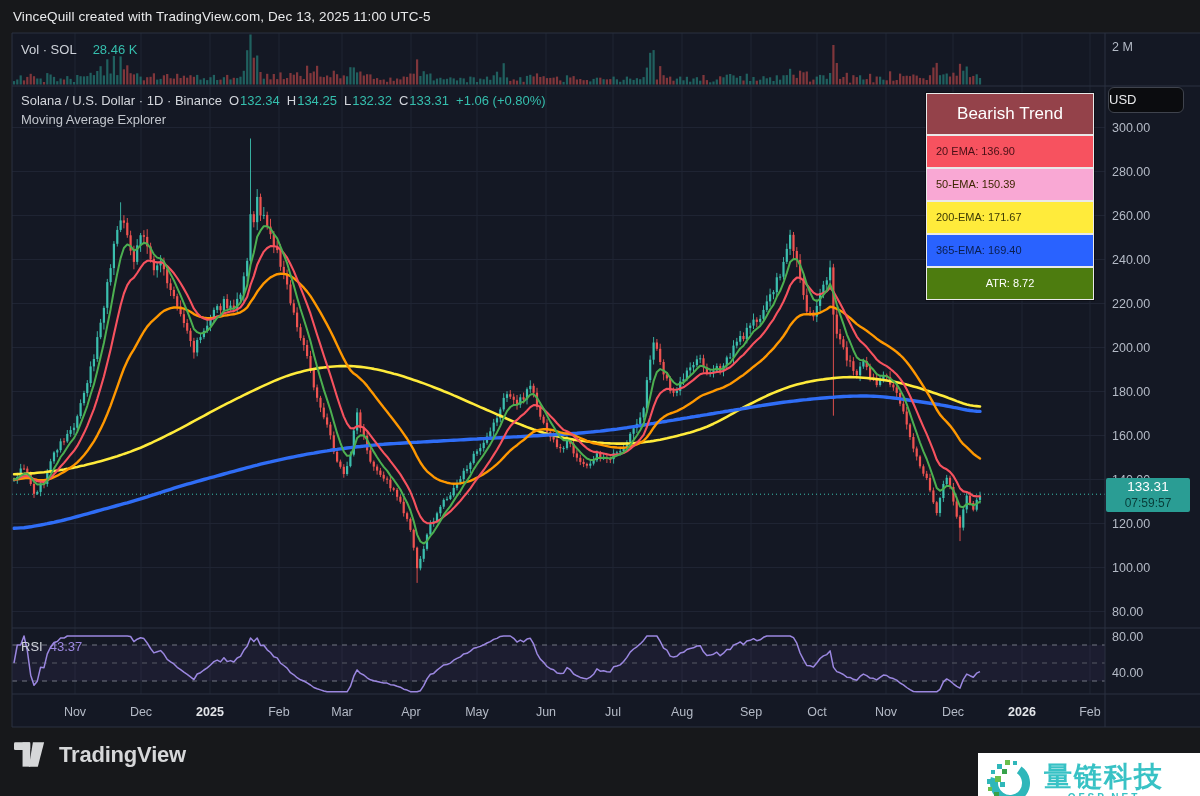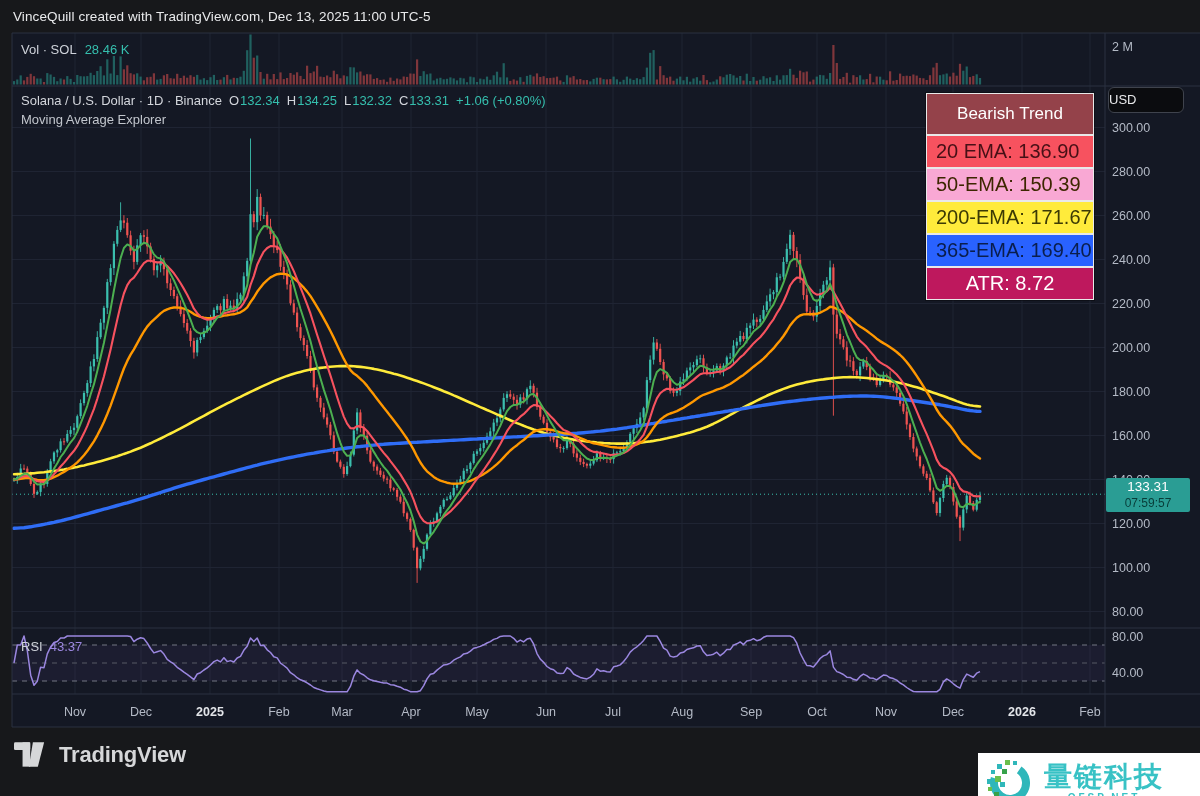--- a/index.html
+++ b/index.html
@@ -2,38 +2,38 @@
 <html><head>
 <meta charset="utf-8">
 <style>
   * { margin:0; padding:0; box-sizing:border-box; }
   body { background:#000; font-family:"Liberation Sans", sans-serif; }
   .stage { position:relative; width:1200px; height:796px; background:#17181b; overflow:hidden; }
   .top-title { position:absolute; left:13px; top:9px; font-size:13.5px; color:#e9eaec; letter-spacing:.1px; }
   svg text { font-family:"Liberation Sans", sans-serif; }
 
   .vol-legend { position:absolute; left:21px; top:42px; font-size:13px; color:#cfd3da; }
-  .vol-legend .vl { color:#35bfae; margin-left:8px; }
+  .vol-legend .vl { color:#35bfae; margin-left:16px; }
 
   .legend1 { position:absolute; left:21px; top:93px; font-size:13px; color:#d3d6dc; white-space:nowrap; }
   .legend1 .lb { margin-left:7px; color:#d3d6dc; }
   .legend1 .vl { color:#35bfae; margin-left:1px; }
   .legend1 .chg { margin-left:7px; color:#35bfae; }
   .legend2 { position:absolute; left:21px; top:112px; font-size:13px; color:#c2c6cd; }
 
   .rsi-legend { position:absolute; left:21px; top:639px; font-size:13px; color:#cfd3da; }
   .rsi-legend .vl { color:#9b87e0; margin-left:7px; }
 
   .usd-chip { position:absolute; left:1108px; top:87px; width:76px; height:26px; background:#0b0c0f;
     border:1px solid #3f434d; border-radius:6px; color:#e8e9eb; font-size:13px; line-height:24px; text-align:left; }
 
   .info-box { position:absolute; left:926px; top:93px; width:168px; background:#e9e9e9;
     border:1.5px solid #e9e9e9; box-shadow:0 0 0 1px rgba(0,0,0,.35); }
   .info-header { height:40px; line-height:40px; text-align:center; font-size:17px; color:#fff; background:#94424a; }
-  .info-row { height:31px; line-height:31px; font-size:20px; padding-left:9px; margin-top:2px; }
+  .info-row { height:31px; line-height:31px; font-size:11px; padding-left:9px; margin-top:2px; }
   .info-row.center { text-align:center; padding-left:0; }
 
   .price-tag { position:absolute; left:1106px; top:478px; width:84px; height:34px; background:#2a9d94; border-radius:2px;
     text-align:center; }
   .price-tag .pv { font-size:13.5px; color:#ffffff; line-height:18px; }
   .price-tag .cd { font-size:12px; color:#083d39; line-height:14px; }
 
   .footer-logo { position:absolute; left:14px; top:741px; display:flex; align-items:center; gap:9px; }
   .footer-logo .txt { font-size:22px; font-weight:700; color:#d6d7d9; letter-spacing:-.2px; }
 
@@ -1046,21 +1046,21 @@
 
   <div class="usd-chip">USD</div>
 
   <div class="info-box">
     <div class="info-header">Bearish Trend</div>
     <div id="info-rows">
         <div class="info-row" style="background: rgb(247, 82, 95); color: rgb(71, 16, 22);">20 EMA: 136.90</div>
         <div class="info-row" style="background: #f9a8d4; color: rgb(61, 38, 0);">50-EMA: 150.39</div>
         <div class="info-row" style="background: rgb(255, 235, 59); color: rgb(60, 58, 5);">200-EMA: 171.67</div>
         <div class="info-row" style="background: rgb(41, 98, 255); color: rgb(10, 30, 77);">365-EMA: 169.40</div>
-        <div class="info-row center" style="background: #be185d; color: rgb(255, 255, 255);">ATR: 8.72</div>
+        <div class="info-row center" style="background: #4d7c0f; color: rgb(255, 255, 255);">ATR: 8.72</div>
       </div>
   </div>
 
   <div class="price-tag">
     <div class="pv">133.31</div>
     <div class="cd">07:59:57</div>
   </div>
 
   <div class="footer-logo">
     <svg width="36" height="27" viewBox="0 0 40 27">

